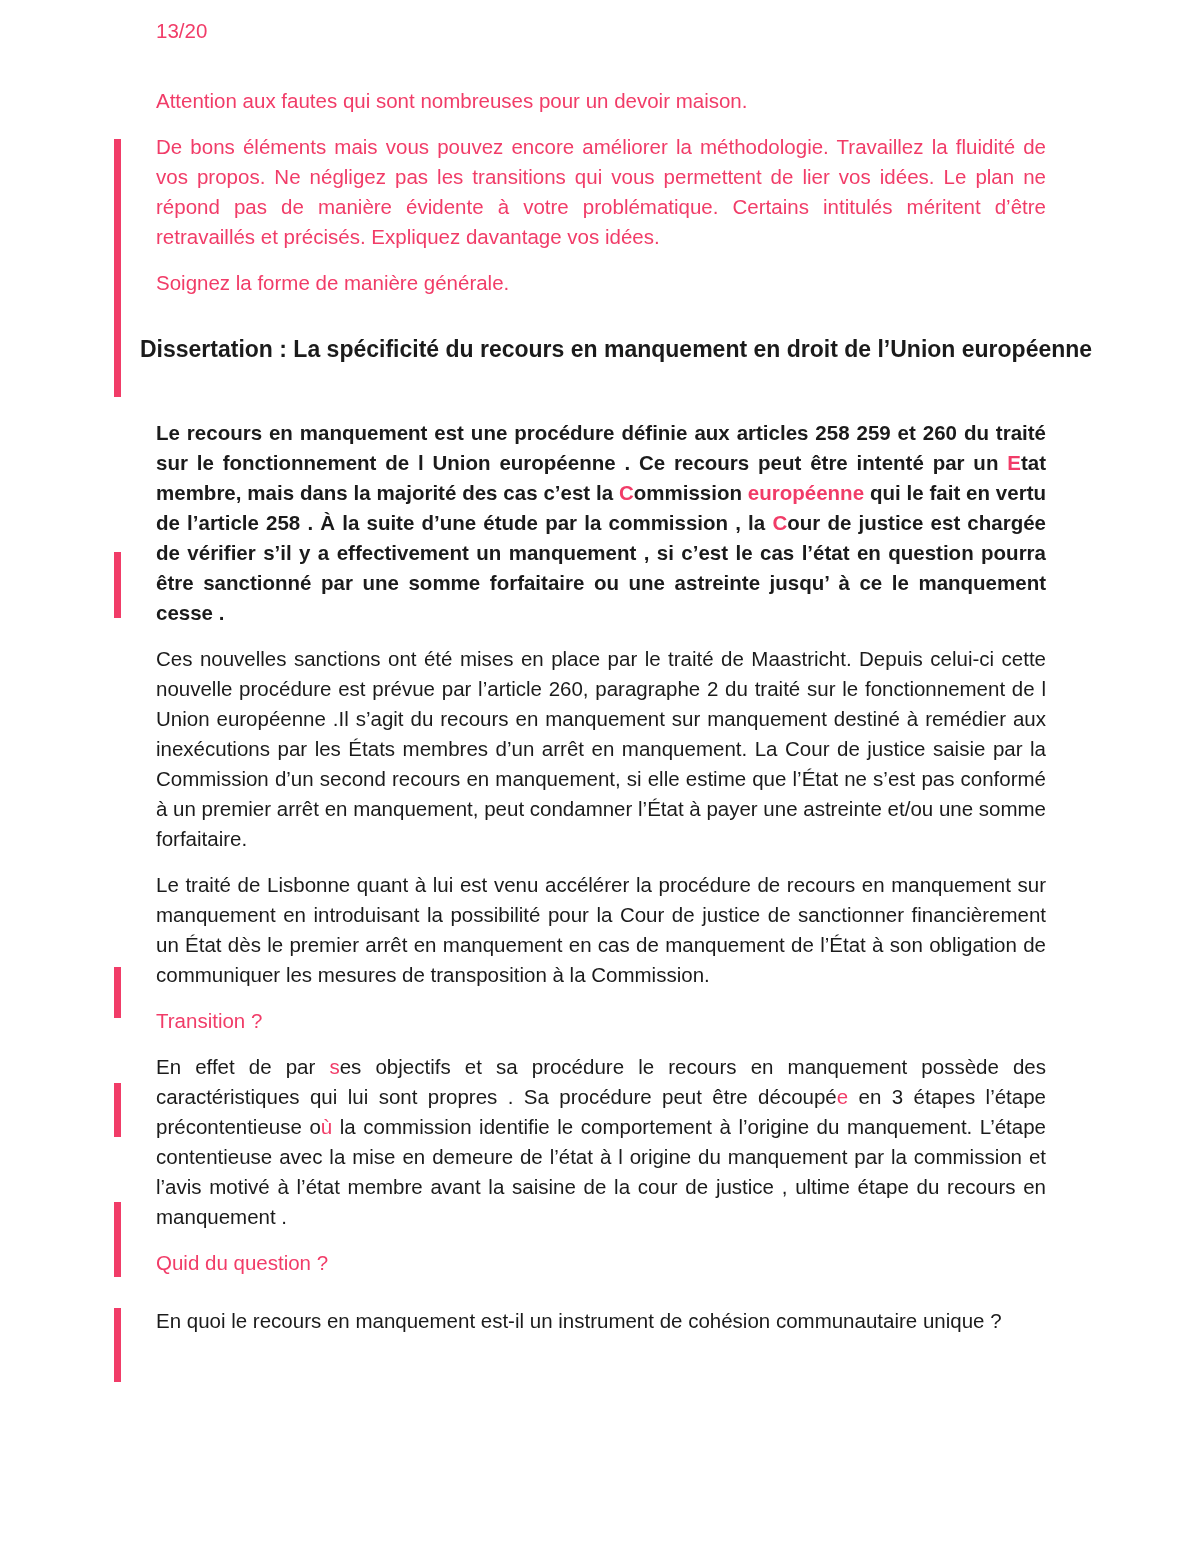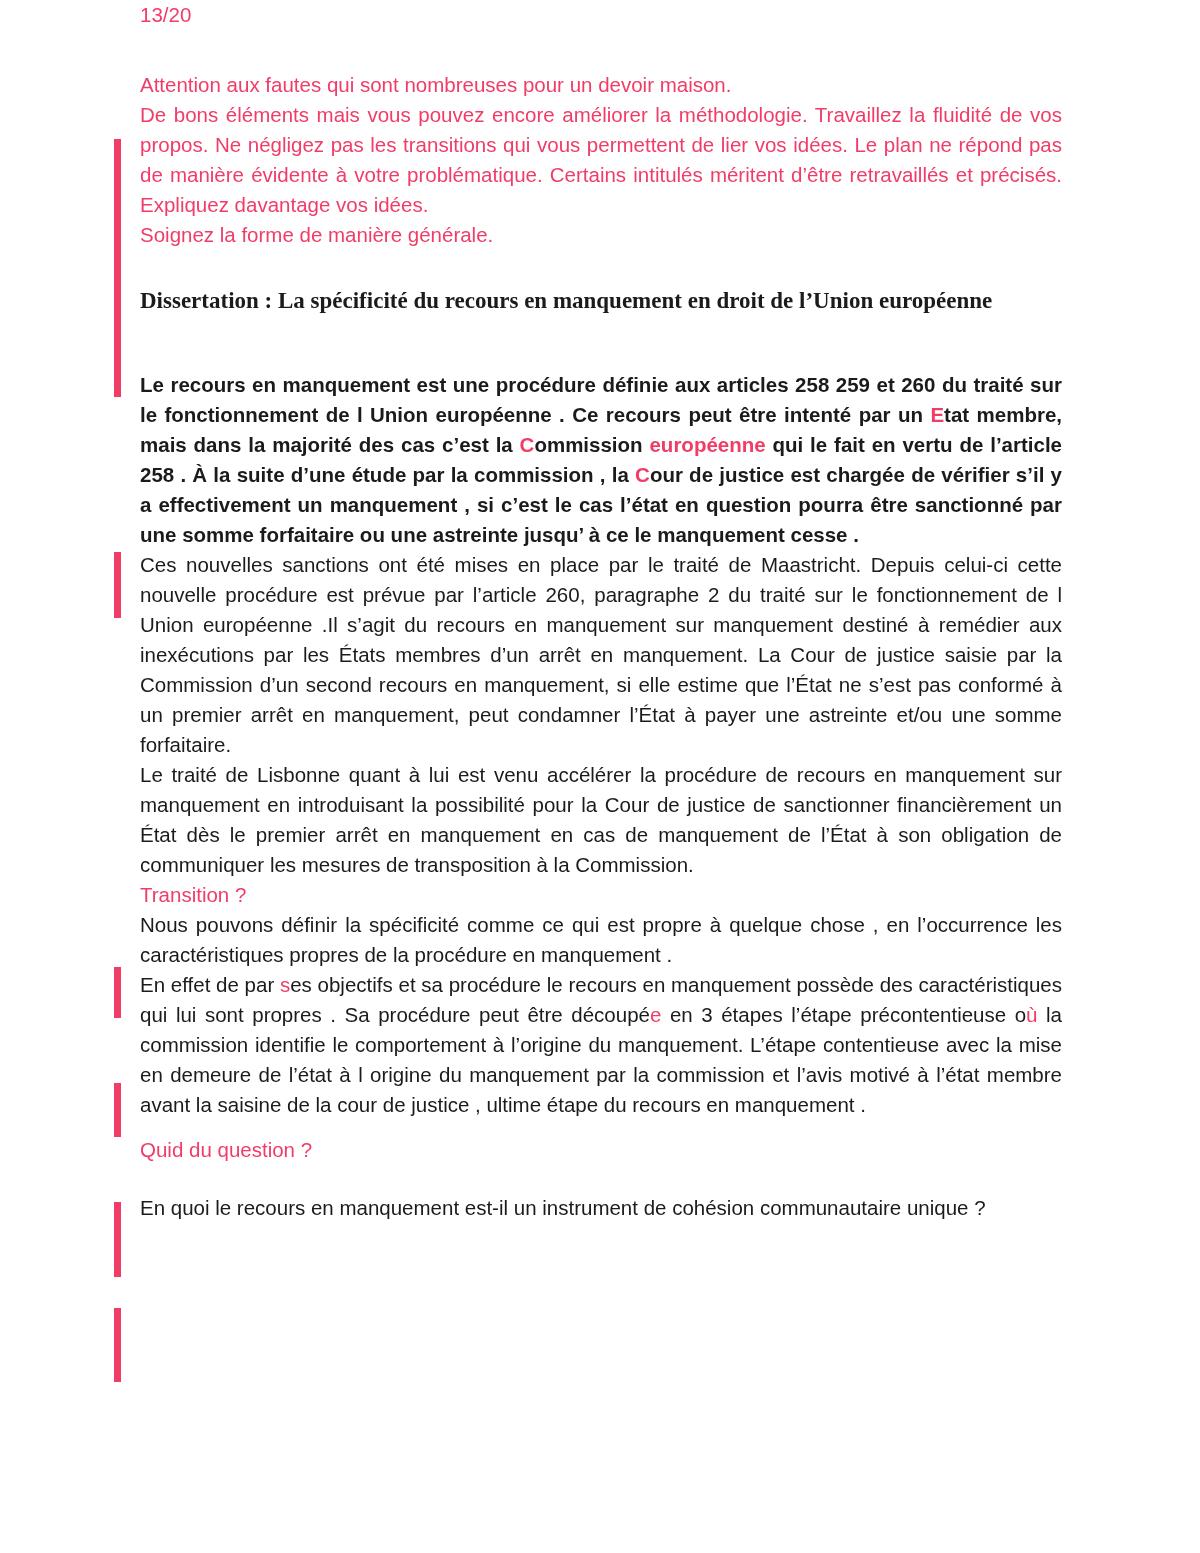--- a/index.html
+++ b/index.html
@@ -7,30 +7,30 @@
   .page {
     position: relative;
     width: 1200px; height: 1553px;
     background: var(--paper);
     overflow: hidden;
     font-family: "Liberation Sans", sans-serif;
     color: var(--ink);
     margin: 0 auto;
   }
   .content { position: absolute; left: 140px; top: 0; width: 922px; }
-  .content p { margin: 0; font-size: 20.5px; line-height: 30px; text-align: justify; }
+  .content p { margin: 16px; font-size: 20.5px; line-height: 30px; text-align: justify; }
   .pink { color: var(--pink); }
   .grade { margin-top: 153px; text-align: left !important; }
   .feedback-top { margin-top: 40px; }
   .fb-line { text-align: left !important; }
   .doc-title {
     margin: 34px 0 0 0;
     font-size: 23px; line-height: 34px;
     font-weight: bold; color: var(--ink);
-    white-space: nowrap; text-align: left; font-family: Liberation Serif, serif;
+    white-space: nowrap; text-align: left;
   }
   .para-first { margin-top: 52px !important; font-weight: bold; }
   .note-line { text-align: left; }
   .quid { margin-top: 15px !important; }
   .question { margin-top: 28px !important; text-align: right; }
   .rbar {
     position: absolute; left: 114px; width: 7px;
     background: var(--pink);
   }
 </style>
@@ -55,19 +55,18 @@
       <p class="pink">De bons éléments mais vous pouvez encore améliorer la méthodologie.  Travaillez la fluidité de vos propos. Ne négligez pas les transitions qui vous permettent de lier vos idées. Le plan ne répond pas de manière évidente à votre problématique. Certains intitulés méritent d’être retravaillés et précisés. Expliquez davantage vos idées.</p>
       <p class="pink fb-line">Soignez la forme de manière générale.</p>
     </div>
 
     <h1 class="doc-title">Dissertation : La spécificité du recours en manquement en droit de l’Union européenne</h1>
 
     <p class="para-first"><span>Le recours en manquement est une procédure définie aux articles 258 259 et 260 du traité sur le fonctionnement de l Union européenne . Ce recours peut être intenté par un </span><span class="pink">E</span><span>tat membre, mais dans la majorité des cas c’est la </span><span class="pink">C</span><span>ommission </span><span class="pink">européenne</span><span> qui le fait en vertu de l’article 258 .  À la suite d’une étude  par la commission , la </span><span class="pink">C</span><span>our de justice est chargée de vérifier s’il y a effectivement un manquement , si c’est le cas l’état en question pourra être sanctionné par une somme forfaitaire   ou une astreinte jusqu’ à ce le manquement cesse .</span></p>
     <p>Ces nouvelles sanctions ont été mises en place par le traité de Maastricht. Depuis celui-ci  cette nouvelle procédure   est   prévue par l’article 260, paragraphe 2 du traité sur le fonctionnement de l Union européenne  .Il s’agit du  recours en manquement sur manquement  destiné à remédier aux inexécutions par les États membres d’un arrêt en manquement.  La Cour de justice saisie par la Commission d’un second recours  en manquement, si elle estime que l’État ne s’est pas conformé à un  premier arrêt en manquement, peut condamner l’État à payer une astreinte et/ou une somme forfaitaire.</p>
     <p>Le traité de Lisbonne quant à lui est venu accélérer la procédure de recours en manquement sur manquement en  introduisant la possibilité pour la Cour de justice de sanctionner financièrement un État dès le premier arrêt en manquement en cas de manquement de l’État à son obligation de communiquer les mesures de transposition à la Commission.</p>
     <p class="pink note-line">Transition ?</p>
-    <p>Nous pouvons définir la spécificité comme ce qui est propre à quelque chose , en l’occurrence les caractéristiques propres de la procédure en manquement .</p>
     <p><span>En effet de par </span><span class="pink">s</span><span>es objectifs et sa procédure le recours en manquement possède des caractéristiques qui lui sont propres . Sa procédure peut être découpé</span><span class="pink">e</span><span> en 3 étapes l’étape   précontentieuse o</span><span class="pink">ù</span><span> la commission identifie le comportement à l’origine du manquement. L’étape contentieuse avec la mise en demeure de l’état à l origine du manquement par la commission et l’avis motivé à l’état membre avant la saisine de la cour de justice , ultime étape du recours en manquement .</span></p>
     <p class="pink note-line quid">Quid du question ?</p>
     <p class="question">En quoi le recours en manquement est-il un instrument de cohésion communautaire unique ?</p>
 
   </div>
 </div>
 
 </body></html>

